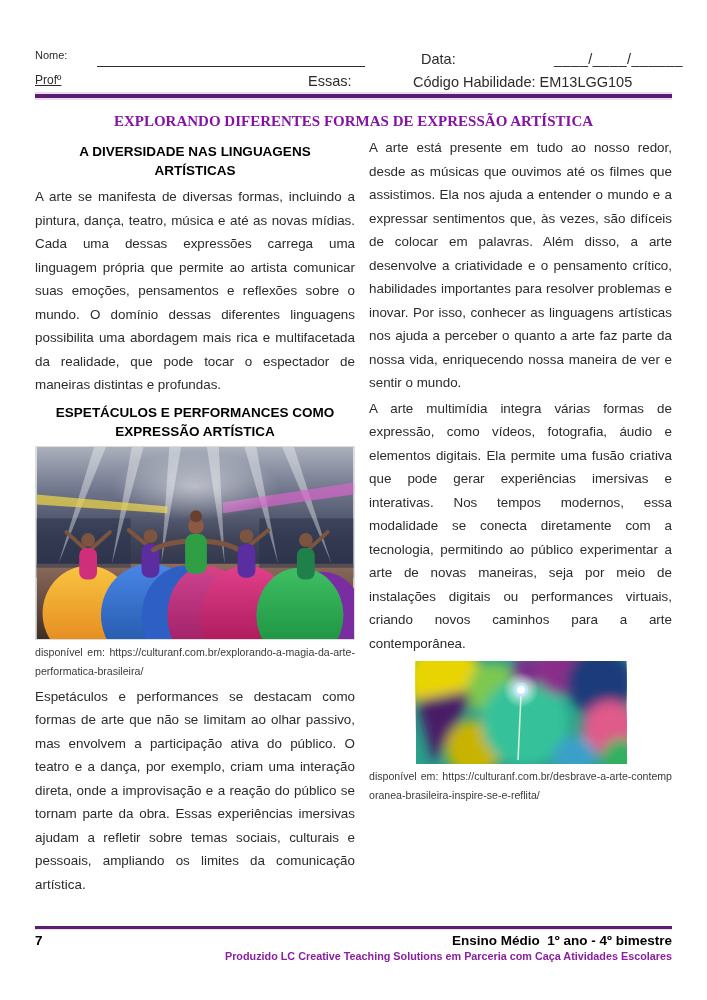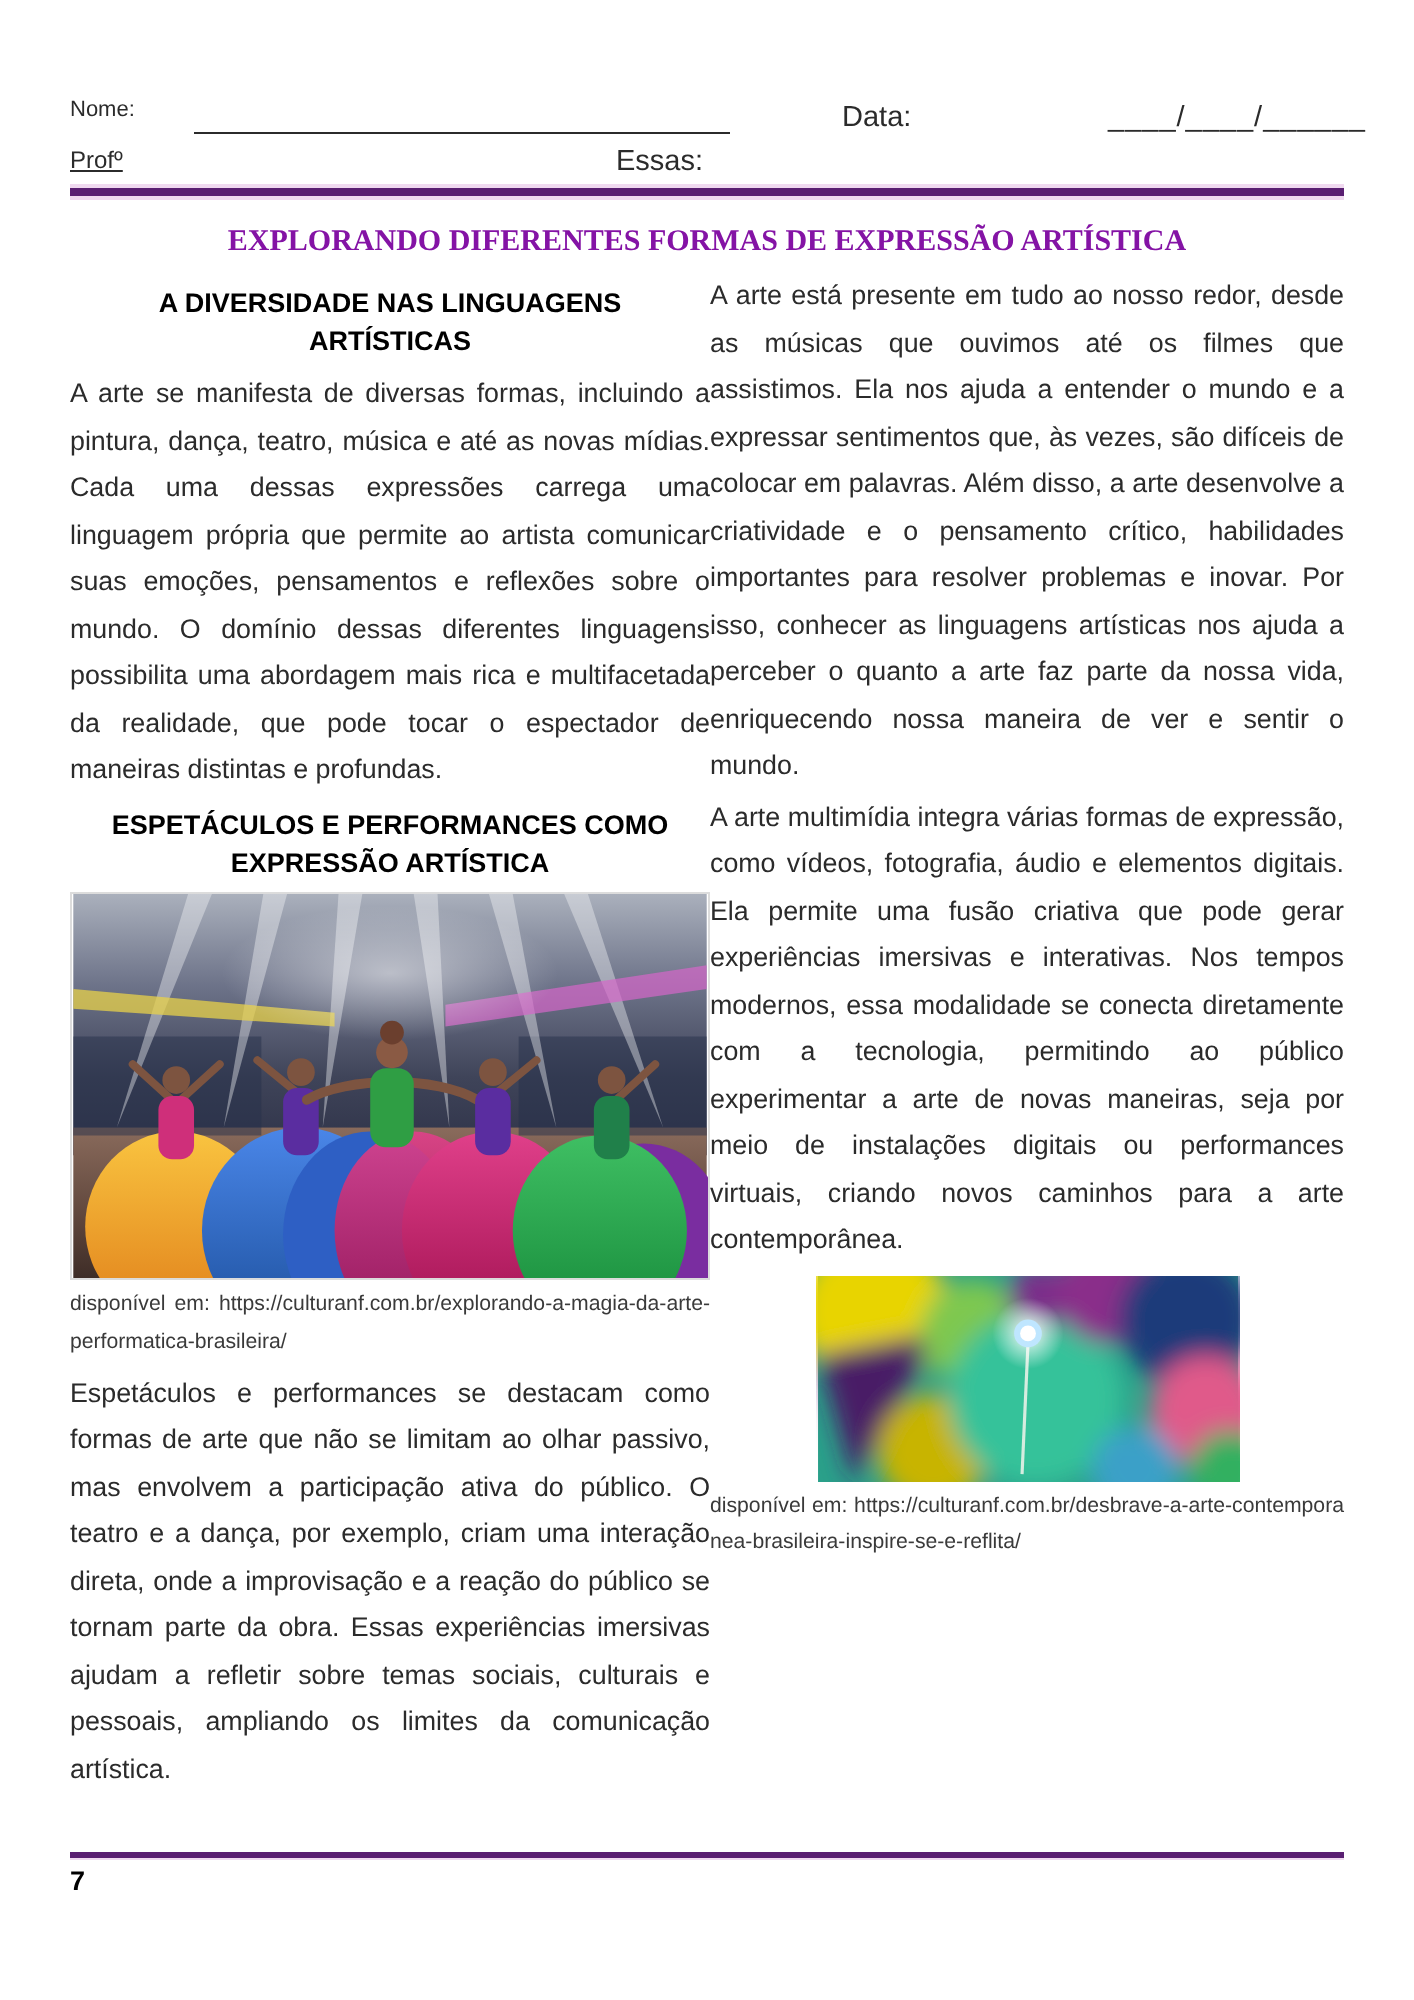--- a/index.html
+++ b/index.html
@@ -19,21 +19,21 @@
   .codigo-label{position:absolute;top:74px;left:413px;font-size:14.5px;}
   .divider{
     margin:0 35px;height:4px;background:#5a1f72;
     border-top:2px solid #f0d9f0;border-bottom:2px solid #f0d9f0;
   }
   
   .main-title{
     margin:13px 40px 6px 40px;text-align:center;font-size:15px;font-weight:700;color:#8413a5;font-family:Liberation Serif, serif;
   }
   
-  .columns{display:flex;padding:0 35px;height:778px;overflow:hidden;}
+  .columns{display:flex;gap:14px;padding:0 35px;height:778px;overflow:hidden;}
   .col{flex:1;min-width:0;}
   .col-left{flex:0 0 320px;}
   .section-heading{
     font-size:13.5px;font-weight:700;color:#000;text-align:center;line-height:1.42;margin:6px 6px 5px 6px;
   }
   .body-text{
     font-size:13.4px;line-height:23.5px;text-align:justify;color:#2b2b2b;margin:0 0 2px 0;
   }
   figure{margin:0;}
   .photo-frame{border:1px solid #dcdcdc;line-height:0;margin-top:4px;}
@@ -58,20 +58,21 @@
 
 <div class="page">
 
   <div class="header">
     <span class="nome-label">Nome:</span>
     <span class="nome-line"></span>
     <span class="data-label">Data:</span>
     <span class="data-line">____/____/______</span>
     <span class="prof-label">Profº</span>
     <span class="turma-label">Essas:</span>
+    <span class="codigo-label">Código Habilidade: EM13LGG105</span>
   </div>
   <div class="divider"></div>
 
   <h1 class="main-title">EXPLORANDO DIFERENTES FORMAS DE EXPRESSÃO ARTÍSTICA</h1>
 
   <div class="columns">
 
     <div class="col col-left">
       <h2 class="section-heading">A DIVERSIDADE NAS LINGUAGENS ARTÍSTICAS</h2>
       <p class="body-text">A arte se manifesta de diversas formas, incluindo a pintura, dança, teatro, música e até as novas mídias. Cada uma dessas expressões carrega uma linguagem própria que permite ao artista comunicar suas emoções, pensamentos e reflexões sobre o mundo. O domínio dessas diferentes linguagens possibilita uma abordagem mais rica e multifacetada da realidade, que pode tocar o espectador de maneiras distintas e profundas.</p>
@@ -216,16 +217,20 @@
         </div>
         <figcaption class="photo-caption">disponível em: https://culturanf.com.br/desbrave-a-arte-contemporanea-brasileira-inspire-se-e-reflita/</figcaption>
       </figure>
     </div>
   </div>
 
   <div class="footer">
     <div class="footer-divider"></div>
     <div class="footer-row">
       <div class="page-number">7</div>
+      <div class="footer-right">
+        <div class="edition">Ensino Médio  1º ano - 4º bimestre</div>
+        <div class="credit">Produzido LC Creative Teaching Solutions em Parceria com Caça Atividades Escolares</div>
+      </div>
     </div>
   </div>
 
 </div>
 
 </body></html>

